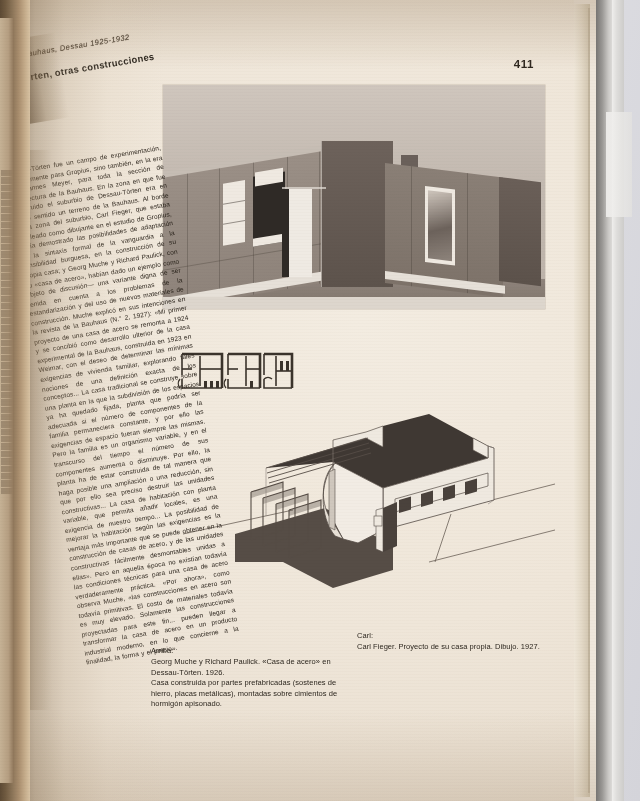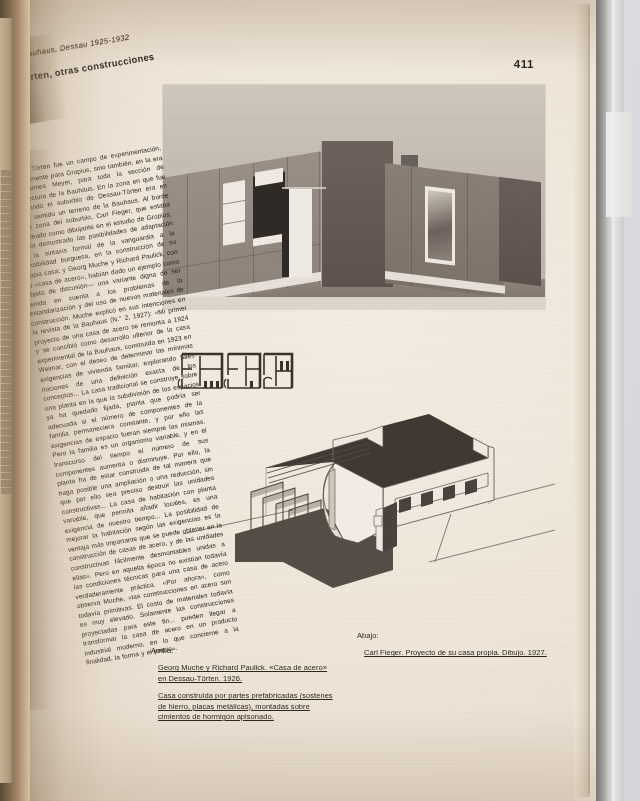--- a/index.html
+++ b/index.html
@@ -189,21 +189,21 @@
   .axo svg{display:block;}
 
   
   .cap{
     position:absolute;font-size:7.5px;line-height:10.4px;color:#2d271f;
     letter-spacing:.05px;
   }
   .cap-left{left:151px;top:646px;width:192px;}
   .cap-right{left:357px;top:631px;width:199px;}
   .cap .lead{display:block;margin-bottom:1px;}
-  .cap p{margin:7px;text-decoration:underline;}
+  .cap p{margin:0;}
 
   
   .grain{position:absolute;inset:0;pointer-events:none;
     background-image:
       repeating-linear-gradient(0deg,rgba(120,100,75,.035) 0px,rgba(120,100,75,.035) 1px,rgba(255,255,255,0) 1px,rgba(255,255,255,0) 3px);
     mix-blend-mode:multiply;opacity:.5;}
 </style>
 </head>
 <body>
 
@@ -381,21 +381,21 @@
     </div>
     <div class="body-fade"></div>
 
     <div class="cap cap-left">
       <span class="lead">Arriba:</span>
       <p>Georg Muche y Richard Paulick. «Casa de acero» en Dessau-Törten. 1926.</p>
       <p>Casa construida por partes prefabricadas (sostenes de hierro, placas metálicas), montadas sobre cimientos de hormigón apisonado.</p>
     </div>
 
     <div class="cap cap-right">
-      <span class="lead">Abajo:</span>
+      <span class="lead">Carl:</span>
       <p>Carl Fieger. Proyecto de su casa propia. Dibujo. 1927.</p>
     </div>
 
     <div class="top-shade"></div>
     <div class="bottom-shade"></div>
     <div class="curve-shade"></div>
 
     <div class="gutter"></div>
     <div class="verso-sliver">
     </div>

